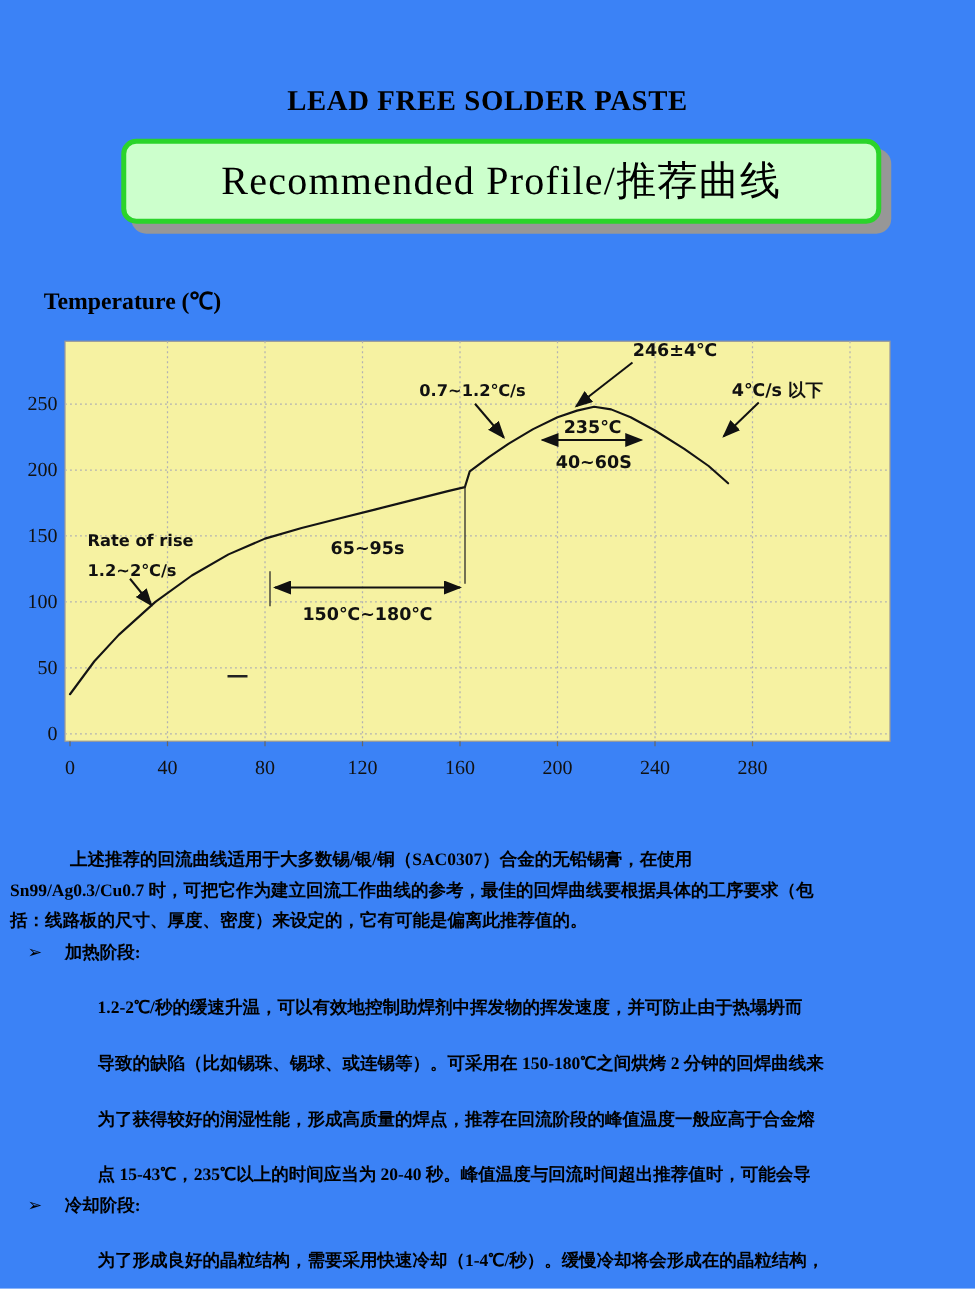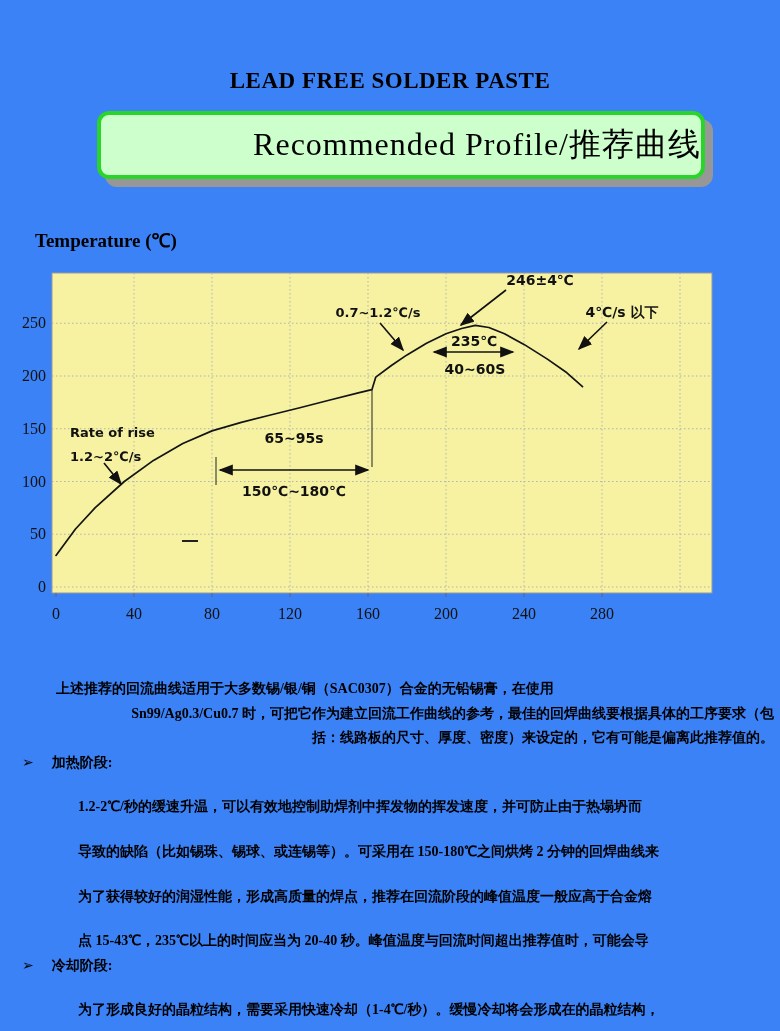--- a/index.html
+++ b/index.html
@@ -9,34 +9,34 @@
   }
   .doc-title{
     position:absolute;left:0;top:68px;width:780px;text-align:center;
     font-size:23px;font-weight:bold;letter-spacing:0.5px;margin:0;
     font-family:"Liberation Serif", serif;
   }
   .banner{
     position:absolute;left:97px;top:111px;width:600px;height:60px;
     background:#ccffcc;border:4px solid #2bd42b;border-radius:12px;
     box-shadow:8px 8px 0 #979797;
-    display:flex;align-items:center;justify-content:flex-end;
+    display:flex;align-items:center;justify-content:center;
   }
   .banner-text{
     font-size:32px;font-family:"Liberation Serif", serif;letter-spacing:1px;
   }
   .chart-wrap{position:absolute;left:8px;top:205px;width:764px;height:462px;text-align:right;}
   .notes{
     position:absolute;left:8px;top:677px;width:766px;
     font-size:14px;line-height:24.6px;font-weight:600;
     font-family:"Liberation Serif", serif;
   }
   .note-line{white-space:nowrap;}
   .note-first{padding-left:48px;}
-  .note-flush{padding-left:0;text-align:right;}
+  .note-flush{padding-left:0;}
   .note-body{padding-left:70px;margin-top:20px;}
   .note-bullet{padding-left:14px;}
   .note-bullet .bul{display:inline-block;margin-right:18px;font-weight:normal;}
   svg text{user-select:none;}
   .ann{font-family:"DejaVu Sans", sans-serif;font-weight:bold;font-size:13px;fill:#111;}
   .ann-lg{font-size:14px;}
   .axis-label{font-family:"Liberation Serif", serif;font-size:16px;fill:#111;}
   .chart-title{font-family:"Liberation Serif", serif;font-size:19px;font-weight:bold;fill:#000;}
 </style>
 </head>

